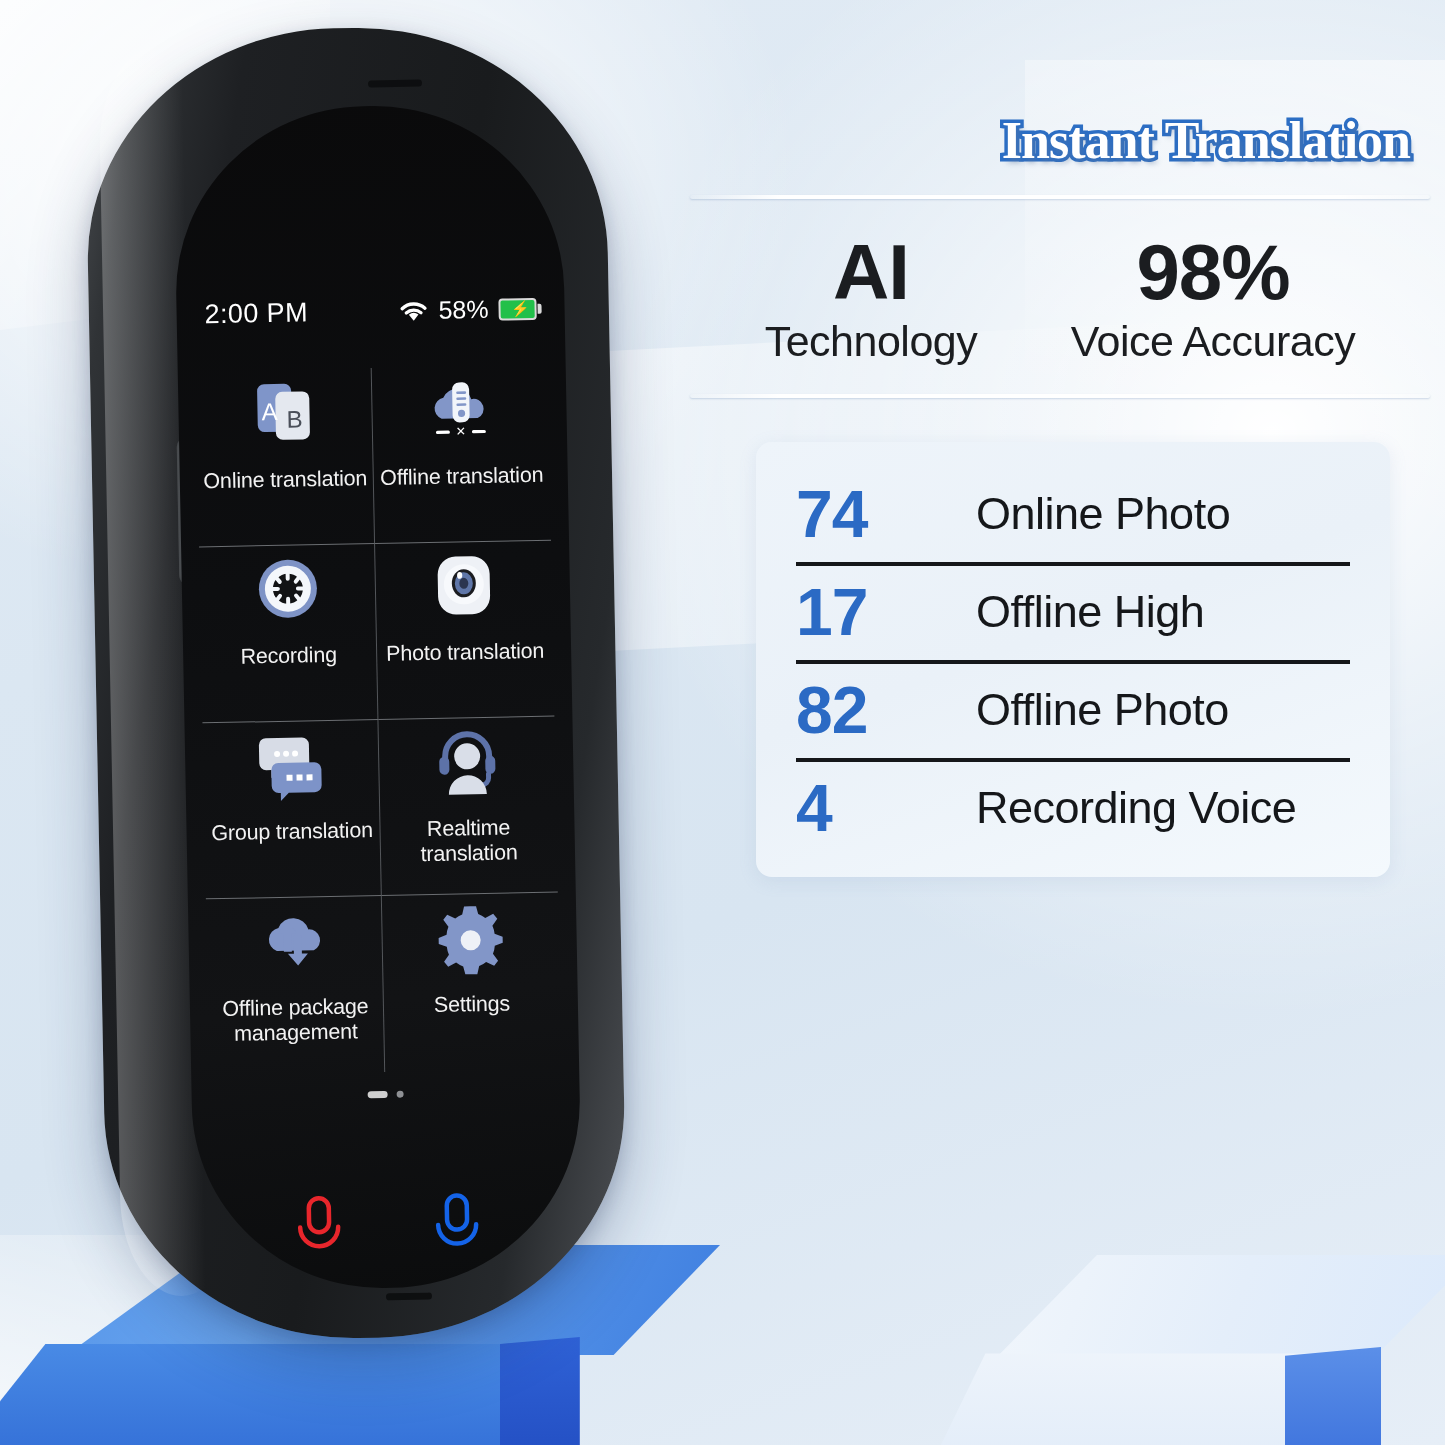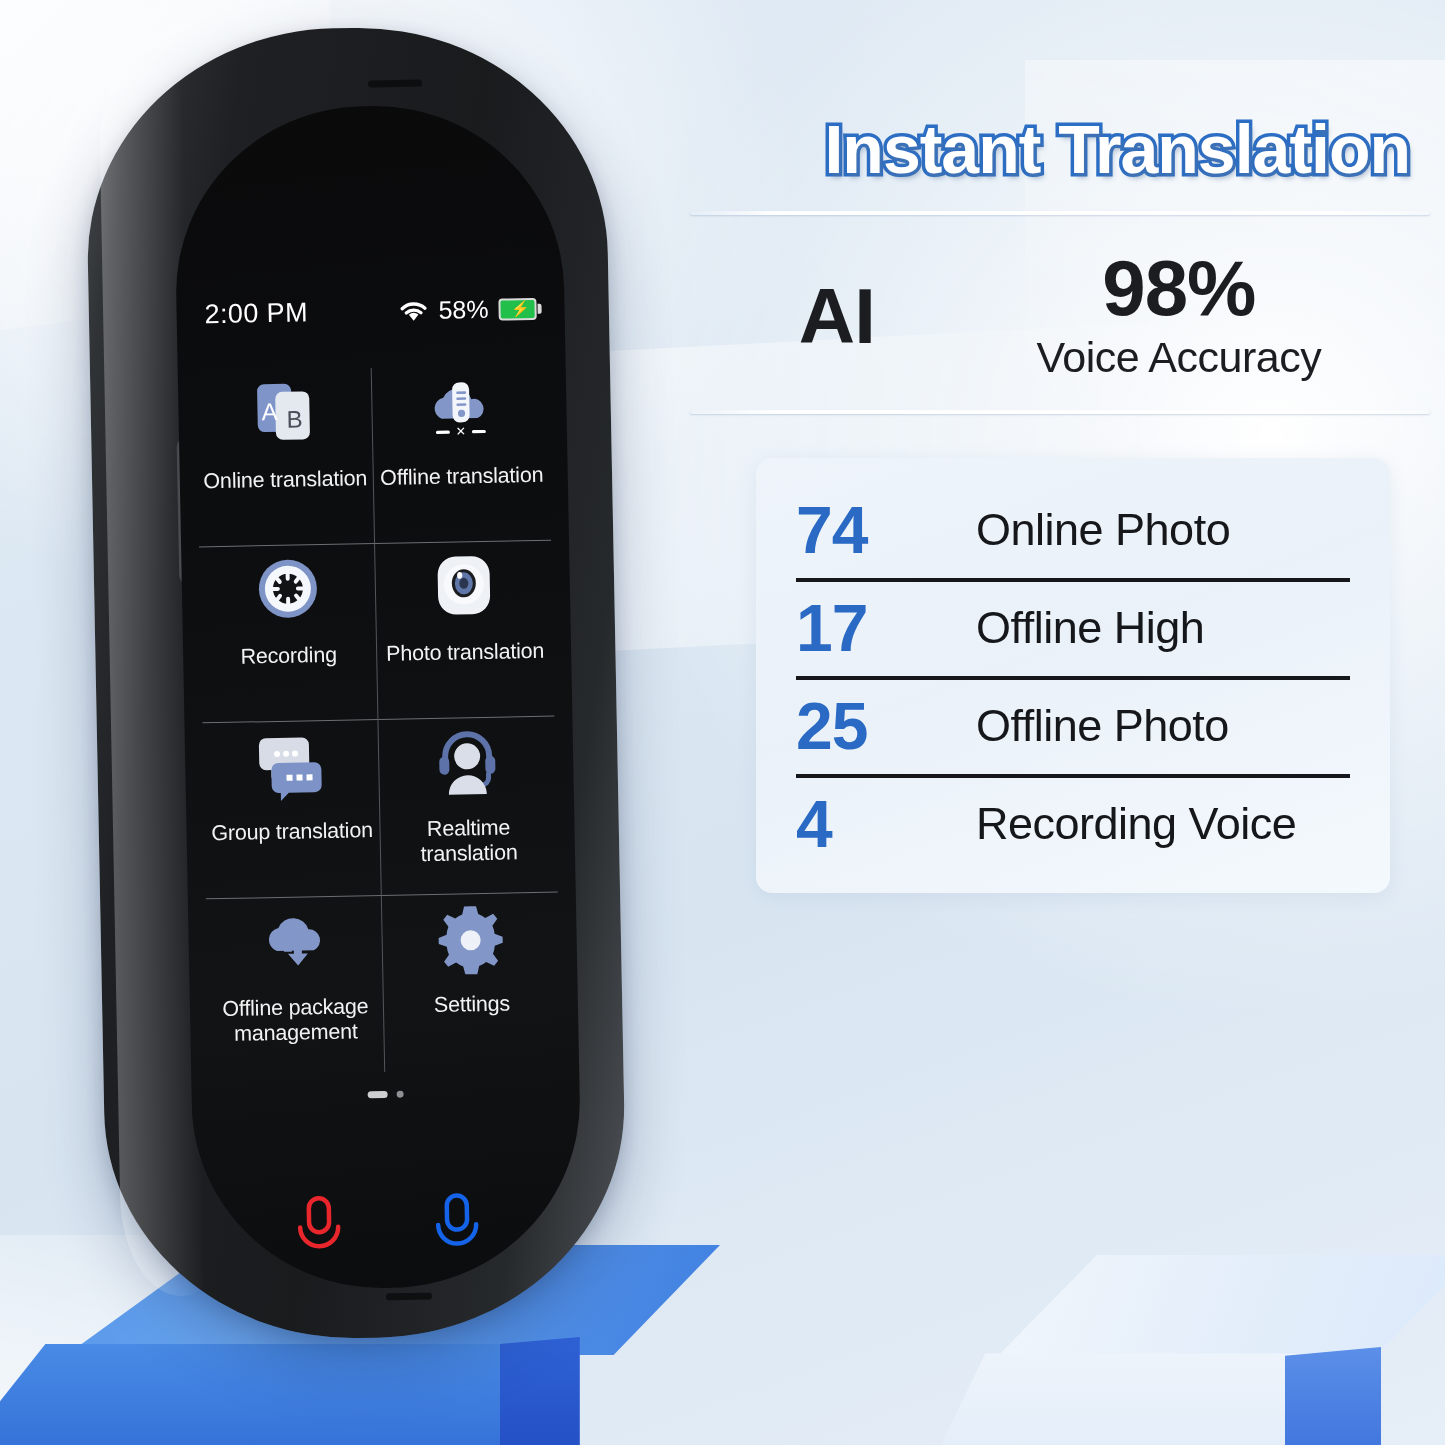--- a/index.html
+++ b/index.html
@@ -171,30 +171,30 @@
 
   #headline { text-align:right; padding-right:10px; }
   .hl-num, .hl-sub {
     font-weight:bold; color:#ffffff;
     -webkit-text-stroke:7px #2c6ec4;
     paint-order:stroke fill;
     text-shadow:3px 5px 5px rgba(90,120,160,.45);
     letter-spacing:-1px;
   }
   .hl-num { display:block; font-size:118px; line-height:1.02; text-align:left; padding-left:48px; }
-  .hl-sub { display:block; font-size:68px; line-height:1.05; margin-top:-6px; white-space:nowrap; }
+  .hl-sub { display:block; font-size:52px; line-height:1.05; margin-top:-6px; white-space:nowrap;font-family:Liberation Serif, serif; }
 
   #divider-top {
     margin:26px 0 0 -10px; height:4px; width:740px;
     background:linear-gradient(90deg, rgba(255,255,255,0), #ffffff 12%, #ffffff 88%, rgba(255,255,255,.1));
     border-radius:3px; box-shadow:0 1px 2px rgba(120,150,190,.35);
   }
 
   #feature-row {
-    display:flex; justify-content:space-around; align-items:center;
+    display:flex; justify-content:space-around; align-items:flex-start;
     padding:34px 18px 28px 18px;
   }
   .feature { text-align:center; }
   .feature .big { font-size:78px; font-weight:bold; color:#1b1d20; line-height:1; letter-spacing:-1px; }
   .feature .cap { font-size:43px; color:#1b1d20; margin-top:6px; letter-spacing:-.5px; }
 
   #divider-bot {
     margin:0 0 0 -10px; height:4px; width:740px;
     background:linear-gradient(90deg, rgba(255,255,255,0), #ffffff 12%, #ffffff 88%, rgba(255,255,255,.1));
     border-radius:3px; box-shadow:0 1px 2px rgba(120,150,190,.35);
@@ -409,40 +409,41 @@
 
   <div id="headline">
     <span class="hl-sub">Instant Translation</span>
   </div>
 
   <div id="divider-top"></div>
 
   <div id="feature-row">
     <div class="feature">
       <div class="big">AI</div>
+      <div class="cap">Technology</div>
     </div>
     <div class="feature">
       <div class="big">98%</div>
       <div class="cap">Voice Accuracy</div>
     </div>
   </div>
 
   <div id="divider-bot"></div>
 
   <div id="stats-card">
     <div class="stat-row">
       <div class="stat-num">74</div>
       <div class="stat-lbl">Online Photo</div>
     </div>
     <div class="stat-row">
       <div class="stat-num">17</div>
       <div class="stat-lbl">Offline High</div>
     </div>
     <div class="stat-row">
-      <div class="stat-num">25</div>
+      <div class="stat-num">82</div>
       <div class="stat-lbl">Offline Photo</div>
     </div>
     <div class="stat-row">
       <div class="stat-num">4</div>
       <div class="stat-lbl">Recording Voice</div>
     </div>
   </div>
 
 </div>
 

